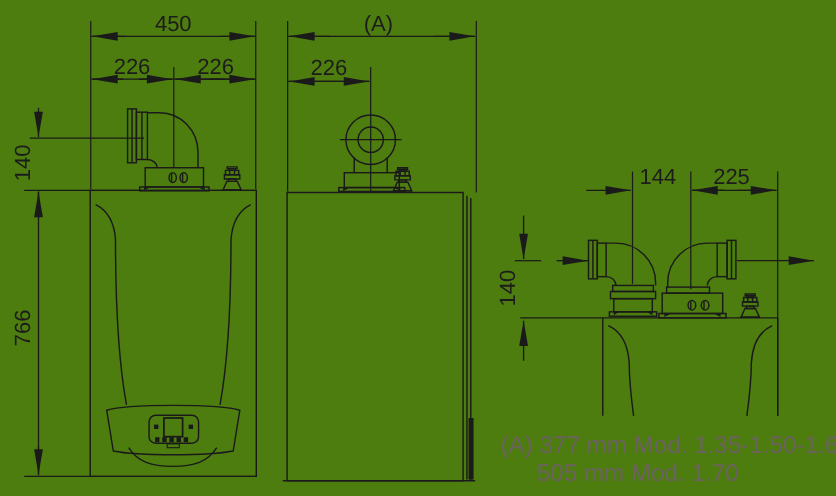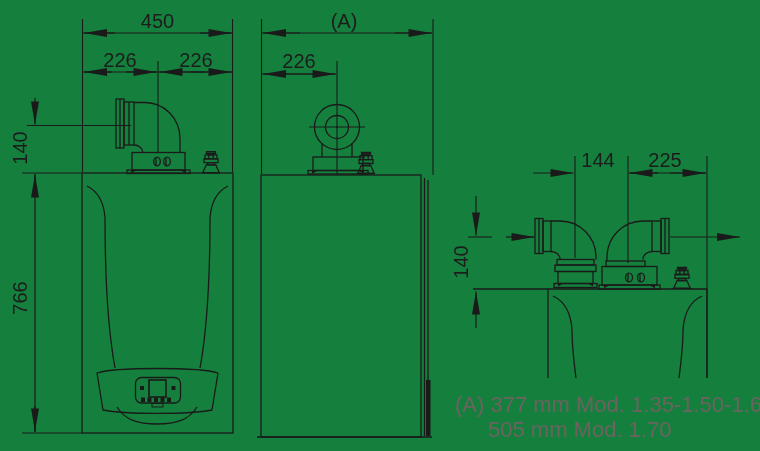--- a/index.html
+++ b/index.html
@@ -1,16 +1,16 @@
 <!DOCTYPE html>
 <html><head>
 <meta charset="utf-8">
 <style>
   html,body{margin:0;padding:0;background:#ffffff;}
-  .stage{position:relative;width:760px;height:451px;background:#15803d;overflow:hidden;}
+  .stage{position:relative;width:760px;height:451px;background:#4d7c0f;overflow:hidden;}
   svg{display:block;}
   .draw{stroke:#1a1a1a;stroke-width:1.3;fill:none;stroke-linecap:butt;stroke-linejoin:miter;}
   .thin{stroke:#1a1a1a;stroke-width:1.1;fill:none;}
   .dimline{stroke:#1a1a1a;stroke-width:1.2;fill:none;}
   .solid{fill:#1a1a1a;stroke:none;}
   .dim-text{font-family:"Liberation Sans","DejaVu Sans",sans-serif;font-size:20px;fill:#1c1c1c;}
   .note-text{font-family:"Liberation Sans","DejaVu Sans",sans-serif;font-size:22px;fill:#6c6260;}
 </style>
 </head>
 <body>

